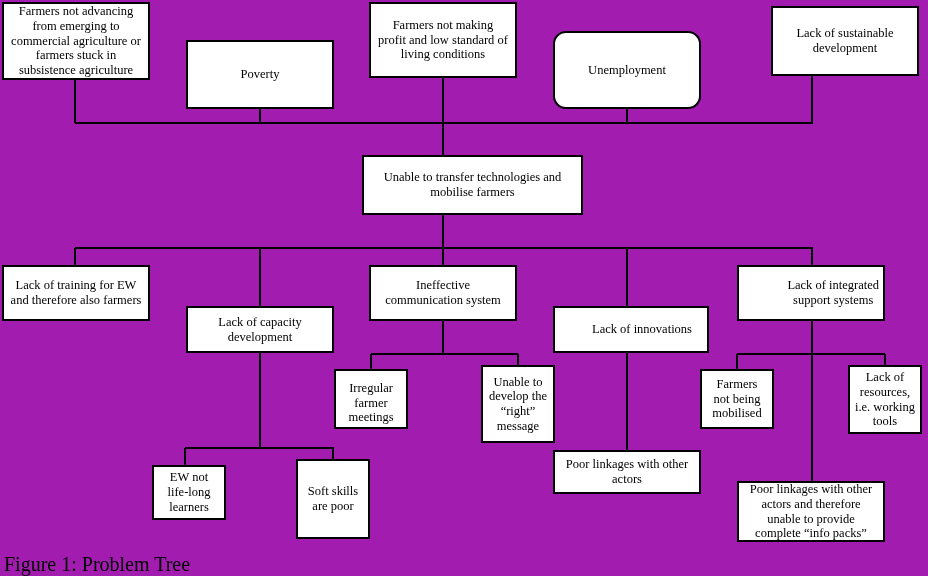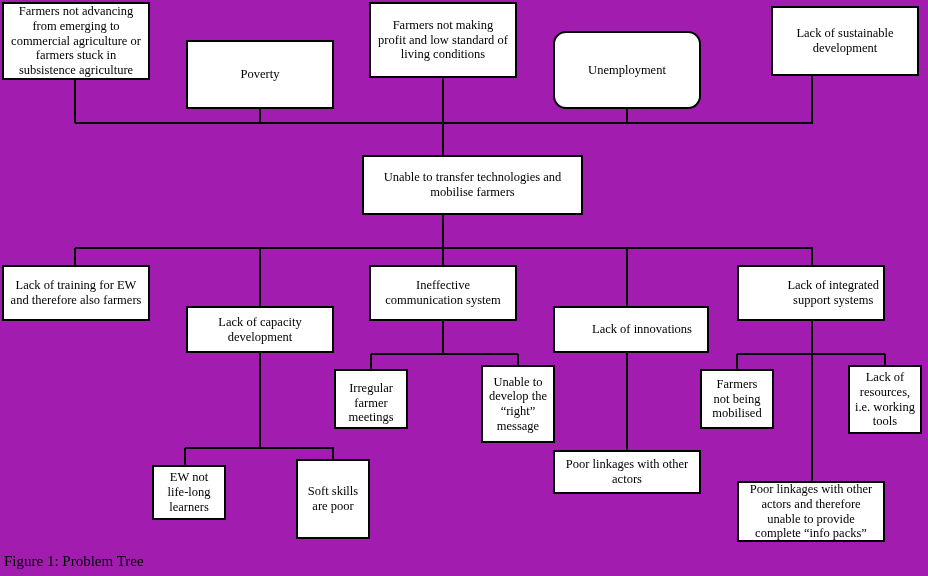--- a/index.html
+++ b/index.html
@@ -41,21 +41,21 @@
     z-index: 2;
   }
   .node span {
     display: block;
     white-space: pre-line;
   }
   .caption {
     position: absolute;
     left: 4px;
     top: 554px;
-    font-size: 15px;
+    font-size: 20px;
     line-height: 1;
     white-space: nowrap;
     z-index: 3;
   }
 </style>
 </head>
 <body>
 
 <div id="figure">
 

